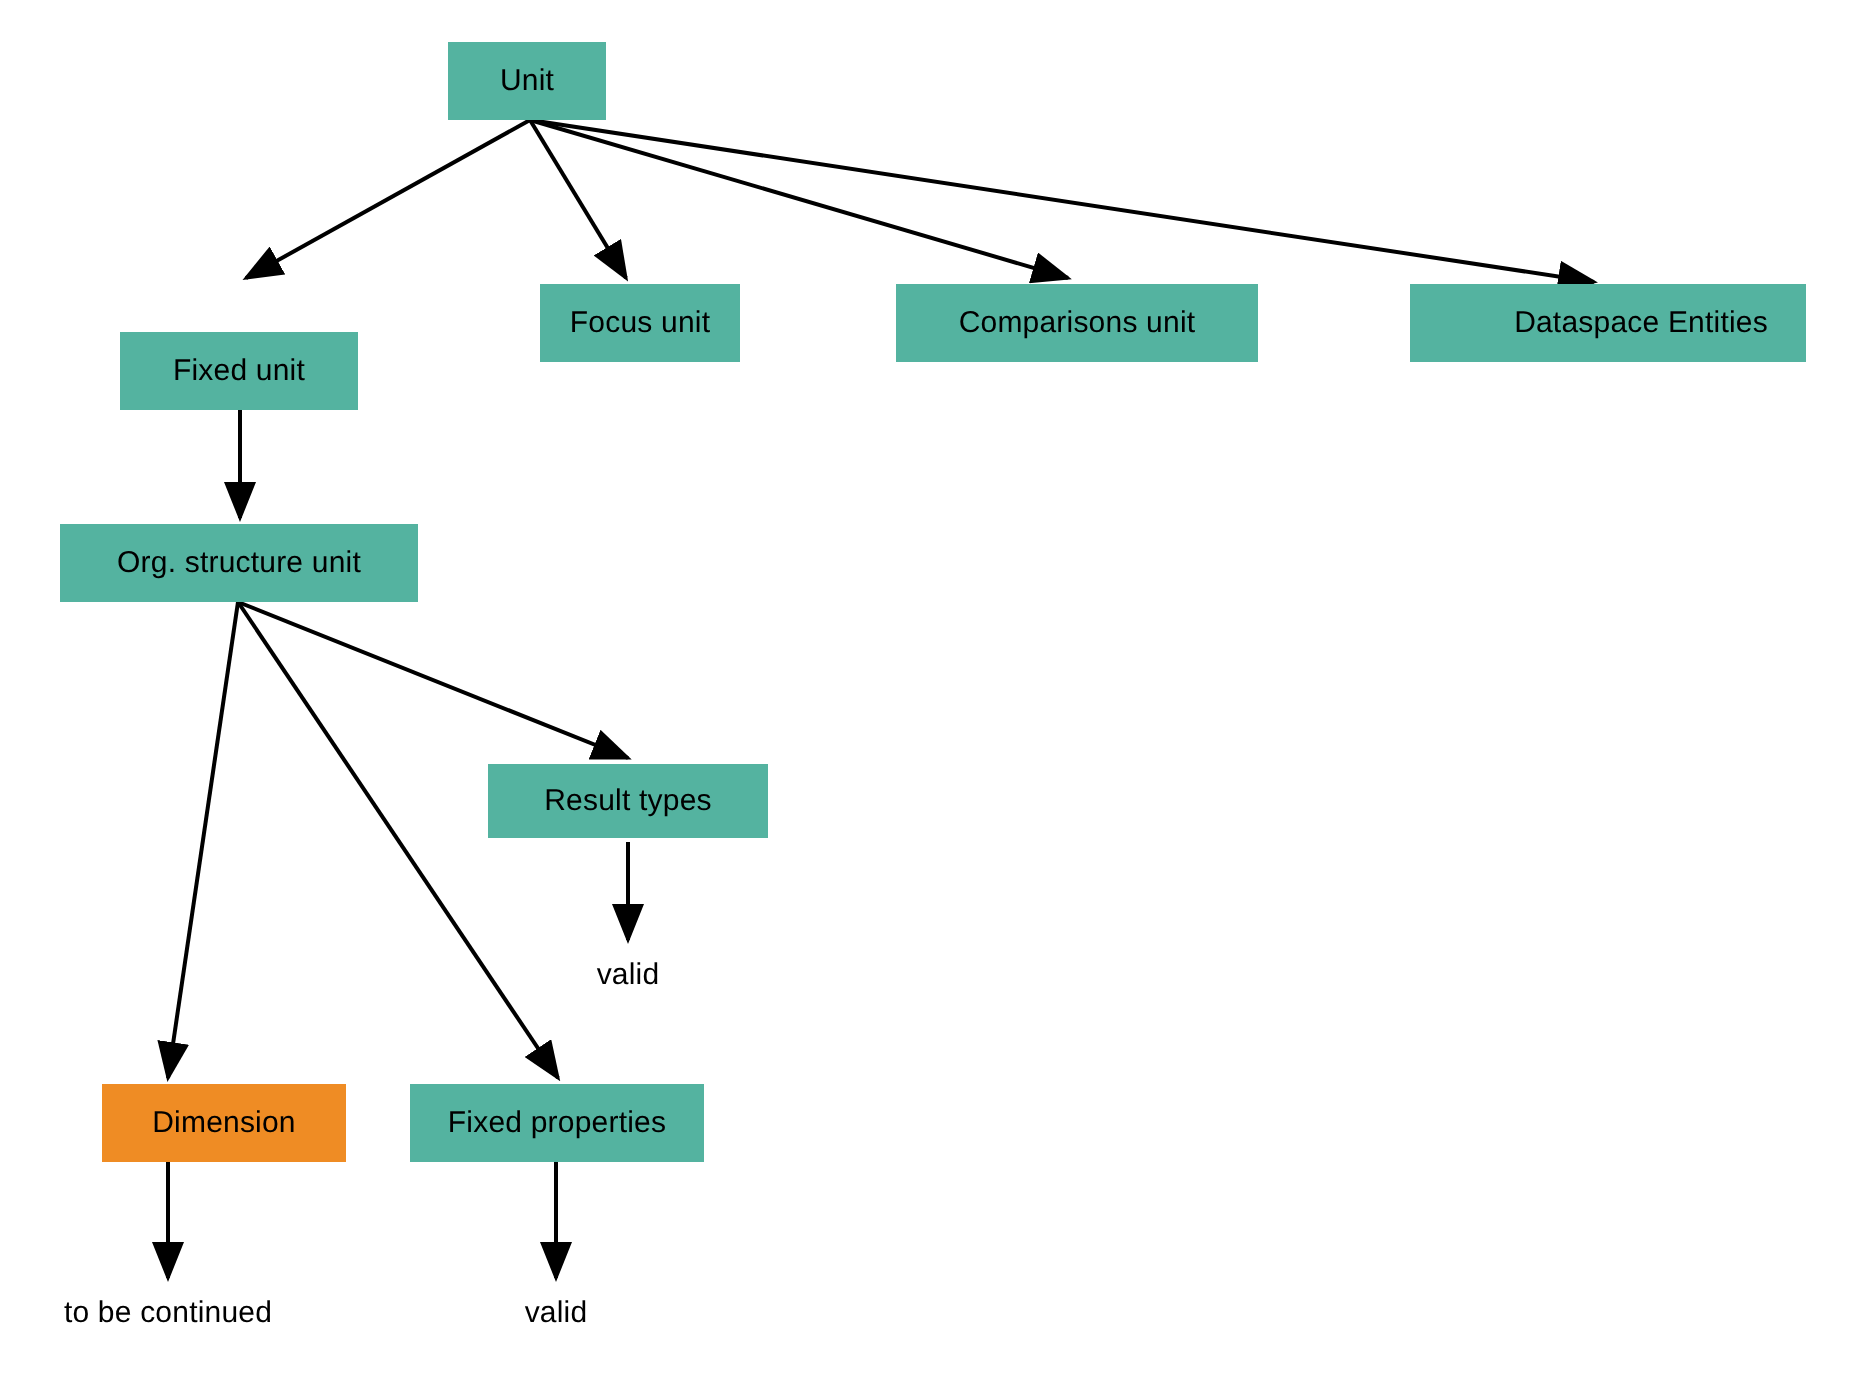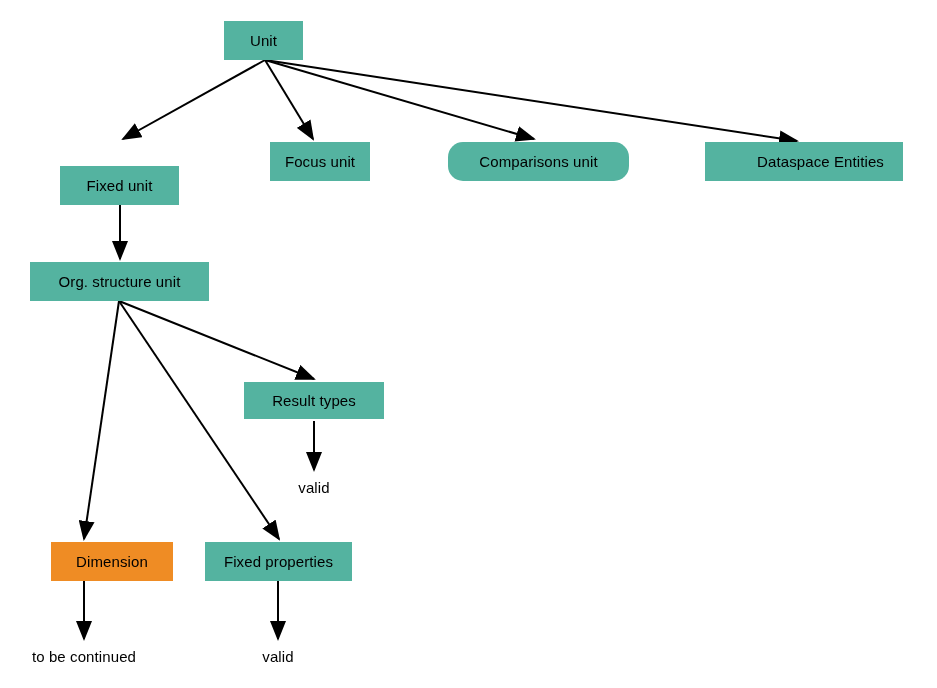--- a/index.html
+++ b/index.html
@@ -71,21 +71,21 @@
         <line x1="119" y1="301" x2="314" y2="379" stroke="#000000" stroke-width="2" marker-end="url(#arrowhead)"></line>
         <line x1="314" y1="421" x2="314" y2="470" stroke="#000000" stroke-width="2" marker-end="url(#arrowhead)"></line>
         <line x1="84" y1="581" x2="84" y2="639" stroke="#000000" stroke-width="2" marker-end="url(#arrowhead)"></line>
         <line x1="278" y1="581" x2="278" y2="639" stroke="#000000" stroke-width="2" marker-end="url(#arrowhead)"></line>
       </g>
   </svg>
   <div id="nodes-layer">
       <div class="node box teal" style="left: 224px; top: 21px; width: 79px; height: 39px;">Unit</div>
       <div class="node box teal" style="left: 60px; top: 142px; width: 119px; height: 39px; margin-top: 24px;">Fixed unit</div>
       <div class="node box teal" style="left: 254px; top: 142px; width: 100px; height: 39px; margin-left: 16px;">Focus unit</div>
-      <div class="node box teal" style="left: 448px; top: 142px; width: 181px; height: 39px; border-radius: 15px;">Comparisons unit</div>
+      <div class="node box teal" style="left: 448px; top: 142px; width: 181px; height: 39px;">Comparisons unit</div>
       <div class="node box teal" style="left: 705px; top: 142px; width: 198px; height: 39px; padding-left: 33px;">Dataspace Entities</div>
       <div class="node box teal" style="left: 30px; top: 262px; width: 179px; height: 39px;">Org. structure unit</div>
       <div class="node box teal" style="left: 244px; top: 382px; width: 140px; height: 37px;">Result types</div>
       <div class="node plain" style="left: 284px; top: 475px; width: 60px; height: 24px;">valid</div>
       <div class="node box orange" style="left: 23px; top: 542px; width: 122px; height: 39px; margin-left: 28px;">Dimension</div>
       <div class="node box teal" style="left: 205px; top: 542px; width: 147px; height: 39px;">Fixed properties</div>
       <div class="node plain" style="left: 19px; top: 644px; width: 130px; height: 24px;">to be continued</div>
       <div class="node plain" style="left: 248px; top: 644px; width: 60px; height: 24px;">valid</div>
     </div>
 </div>

